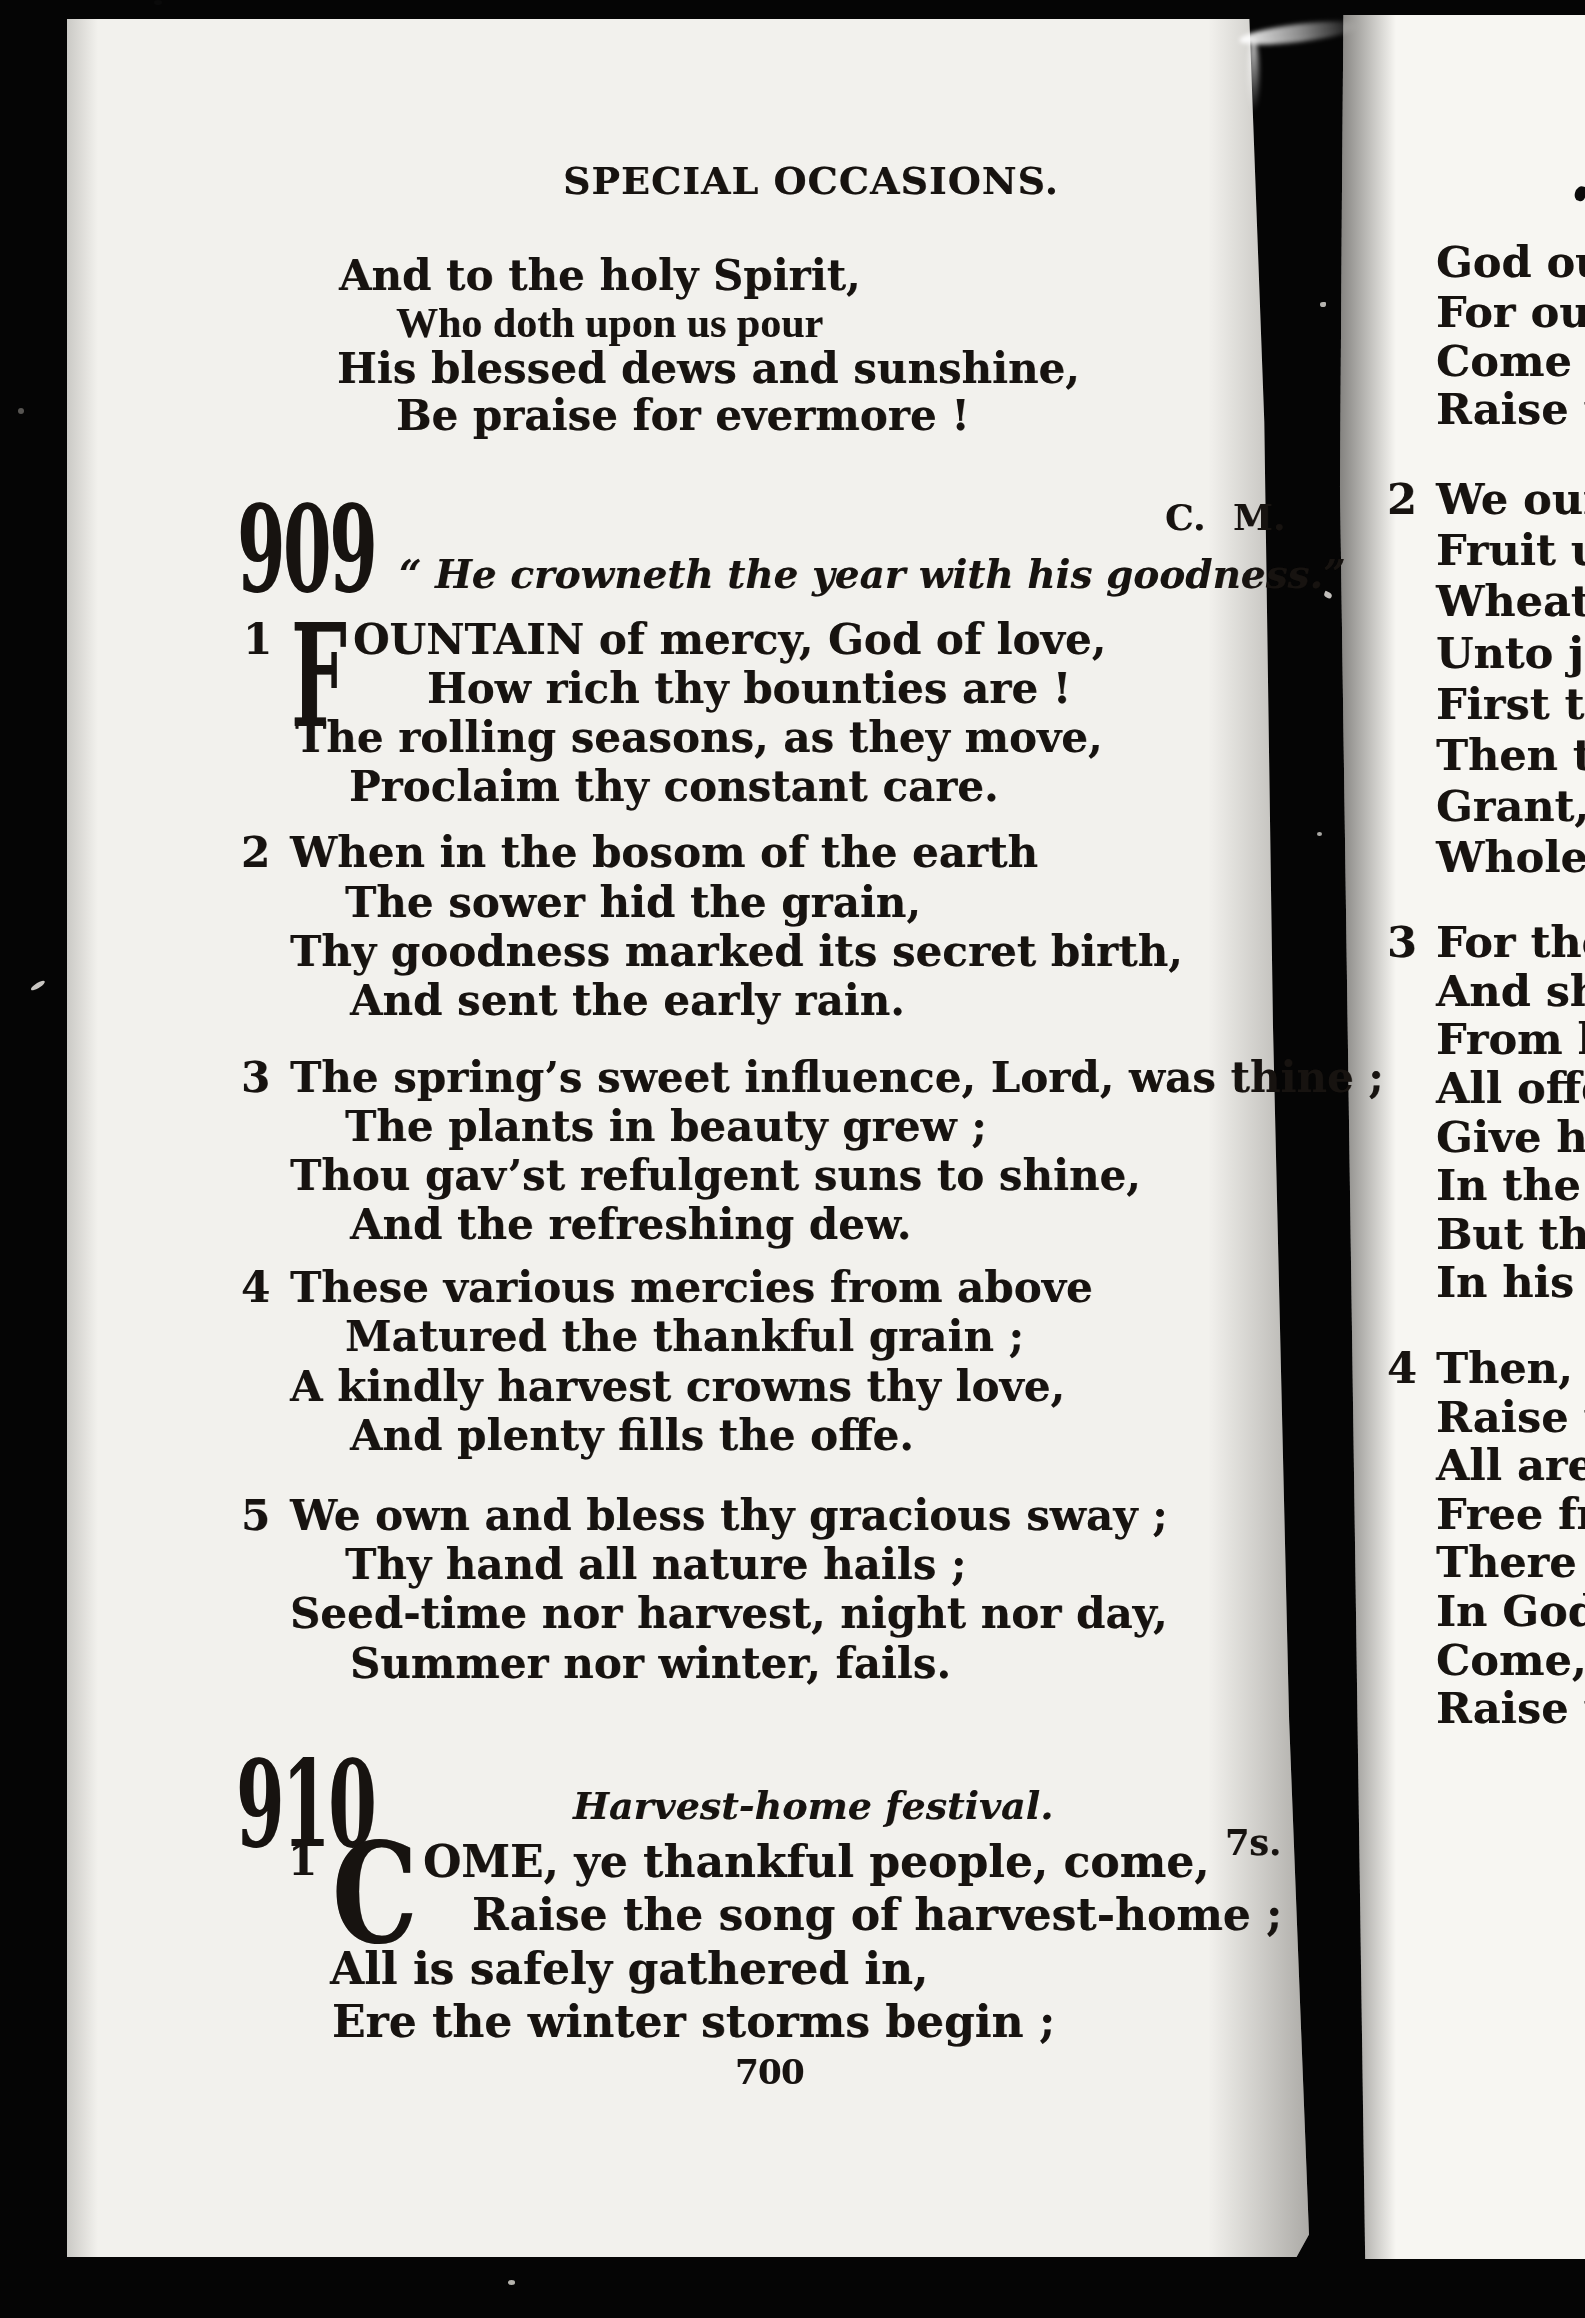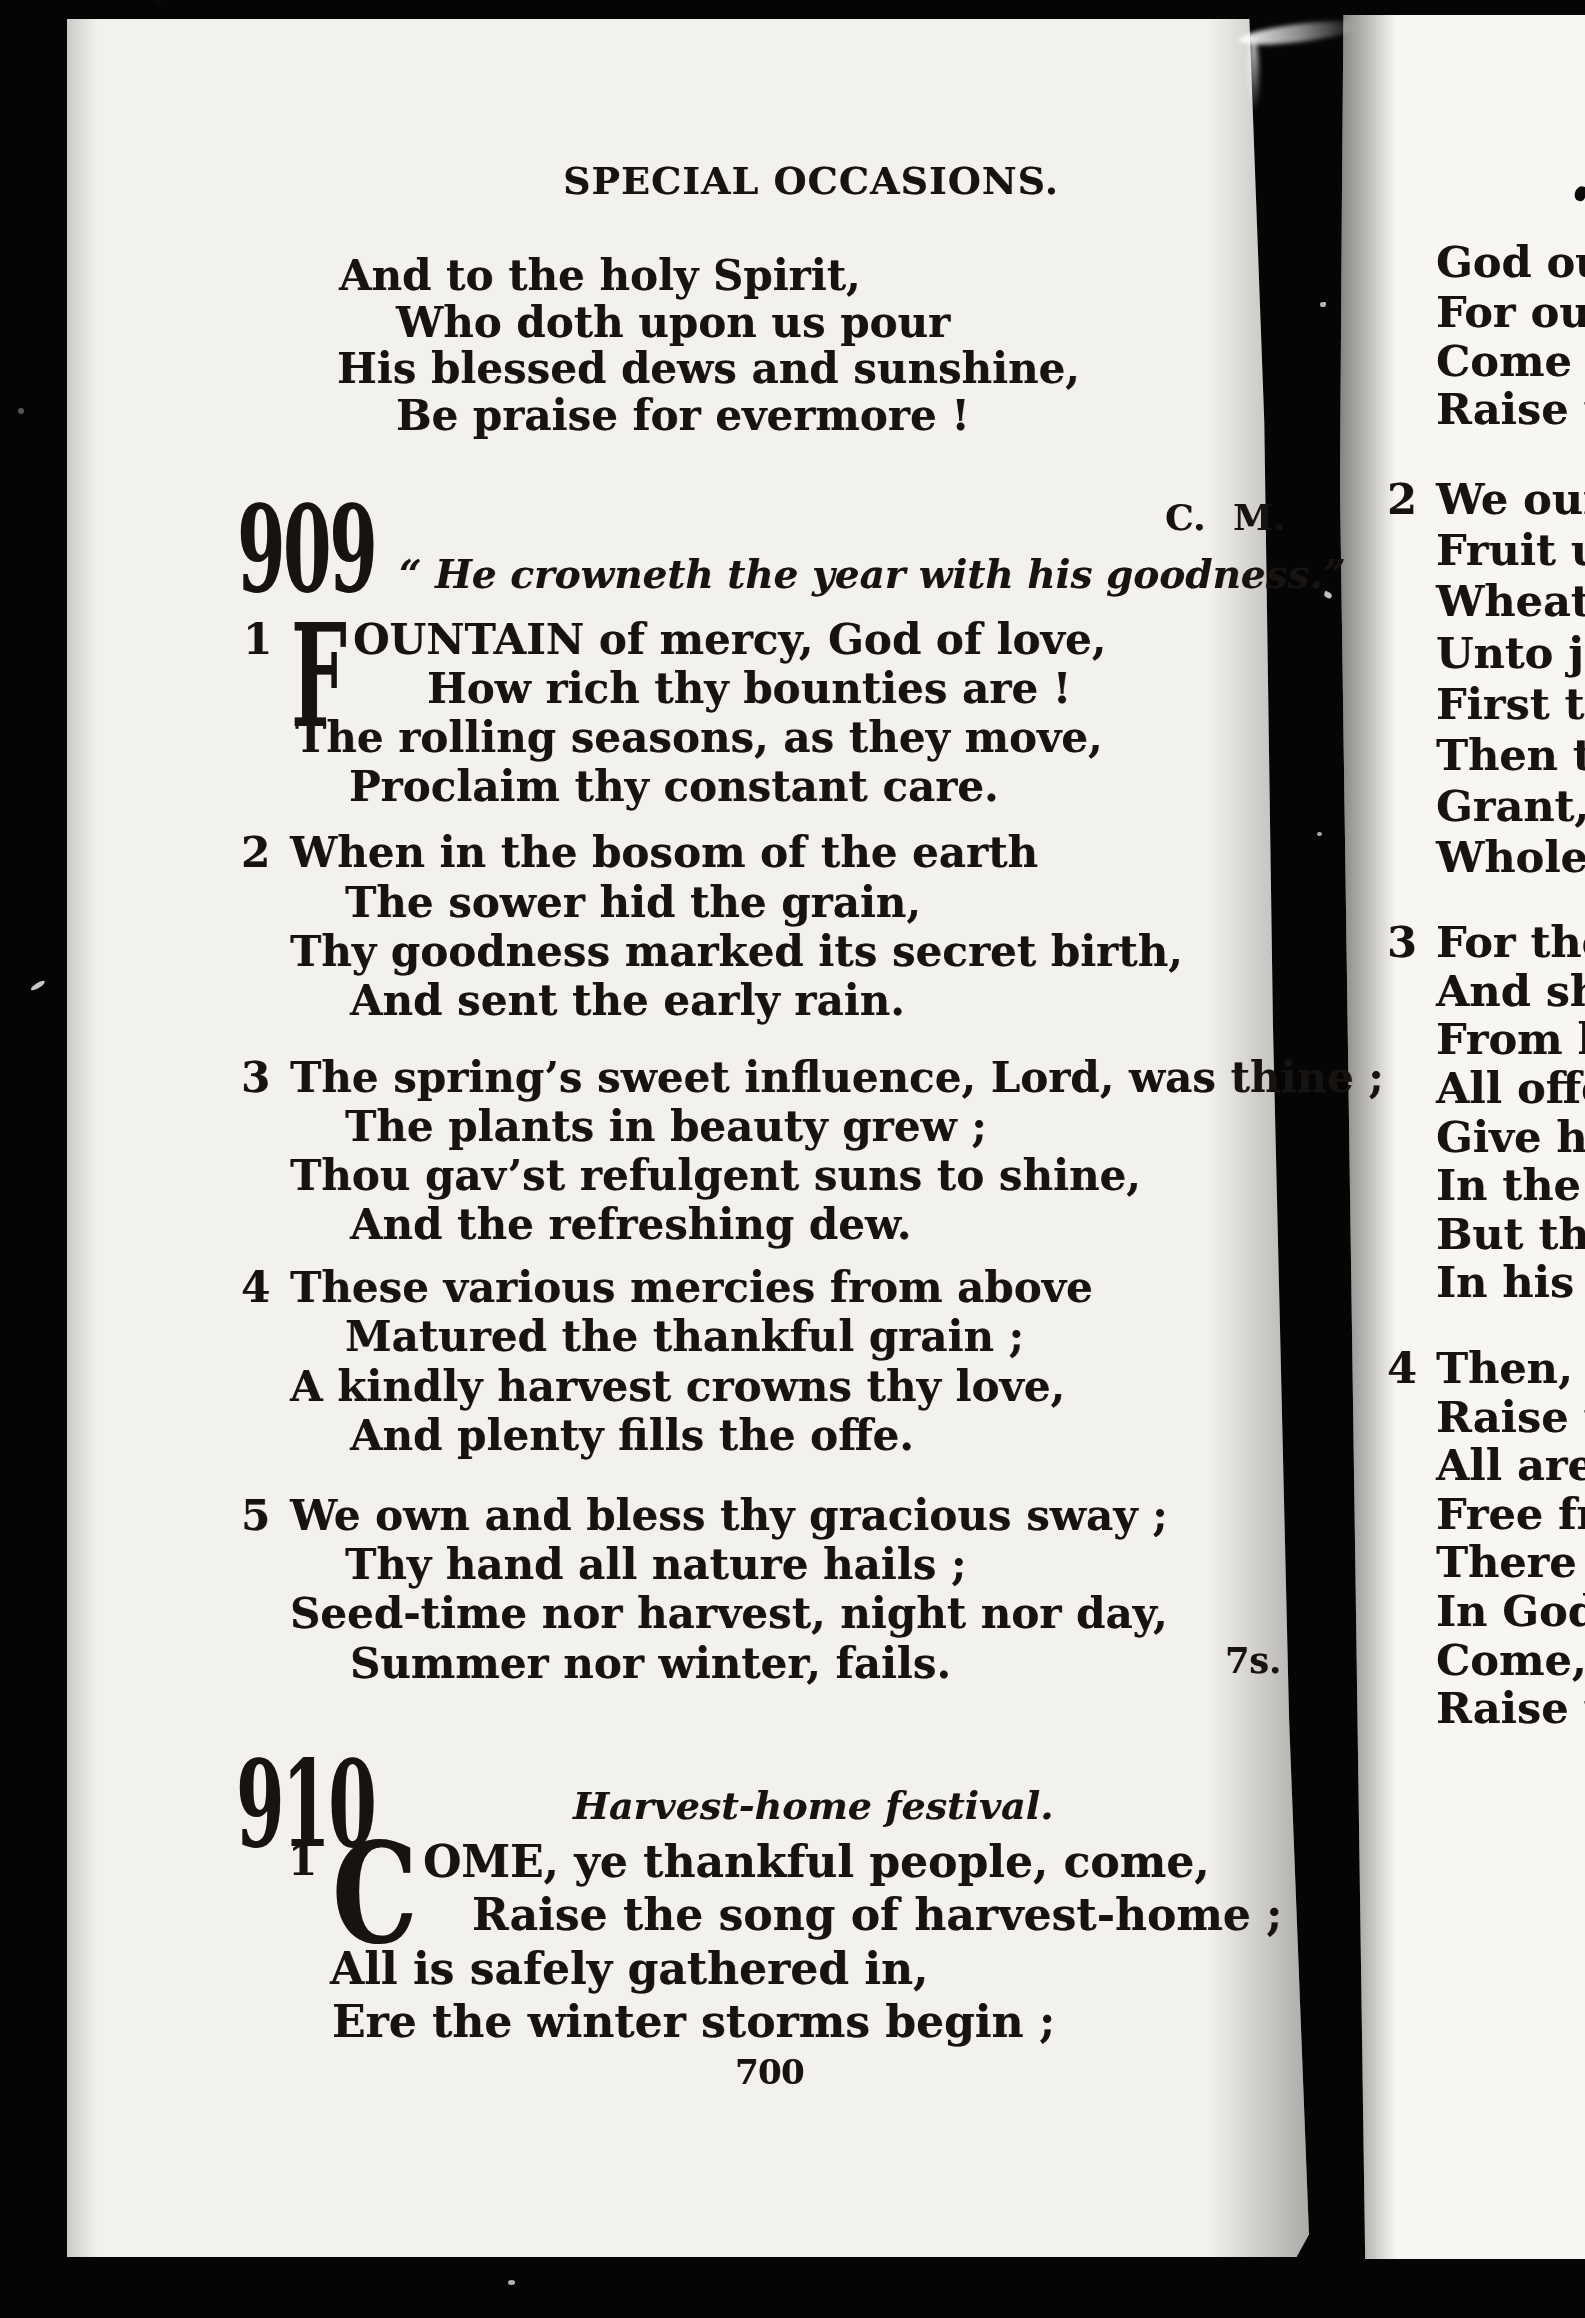--- a/index.html
+++ b/index.html
@@ -50,21 +50,21 @@
   <div class="page right-page">
     <div class="shadow-l"></div>
   </div>
 
   <div class="curl"></div>
   <div class="curl2"></div>
 
   <div class="t hdr" style="left:563px;top:162px;">SPECIAL OCCASIONS.</div>
 
   <div class="t b62" style="left:339px;top:255px;">And to the holy Spirit,</div>
-  <div class="t b62" style="left:396px;top:302px;">Who doth upon us pour</div>
+  <div class="t b62" style="left:396px;top:302px;font-family:Liberation Serif, serif;">Who doth upon us pour</div>
   <div class="t b62" style="left:337px;top:348px;">His blessed dews and sunshine,</div>
   <div class="t b62" style="left:396px;top:395px;">Be praise for evermore !</div>
 
   <div class="t bignum" style="left:237px;top:489px;">909</div>
   <div class="t it" style="left:399px;top:555px;">“ He crowneth the year with his goodness.”</div>
   <div class="t meter" style="left:1165px;top:499px;">C. M.</div>
 
   <div class="t b62" style="left:243px;top:619px;">1</div>
   <div class="t drop" style="left:291px;top:605px;font-size:143px;transform:scaleX(.55);">F</div>
   <div class="t b62" style="left:353px;top:619px;">OUNTAIN of mercy, God of love,</div>
@@ -90,21 +90,21 @@
   <div class="t b62" style="left:290px;top:1366px;">A kindly harvest crowns thy love,</div>
   <div class="t b62" style="left:350px;top:1415px;">And plenty fills the offe.</div>
 
   <div class="t b62" style="left:241px;top:1495px;">5</div>
   <div class="t b62" style="left:290px;top:1495px;">We own and bless thy gracious sway ;</div>
   <div class="t b62" style="left:345px;top:1544px;">Thy hand all nature hails ;</div>
   <div class="t b62" style="left:290px;top:1593px;">Seed-time nor harvest, night nor day,</div>
   <div class="t b62" style="left:350px;top:1643px;">Summer nor winter, fails.</div>
 
   <div class="t bignum" style="left:236px;top:1744px;">910</div>
-  <div class="t meter-sm" style="left:1225px;top:1643px;">7s.</div>
+  <div class="t meter-sm" style="left:1225px;top:1825px;">7s.</div>
   <div class="t it2" style="left:573px;top:1787px;">Harvest-home festival.</div>
 
   <div class="t b62" style="left:288px;top:1840px;">1</div>
   <div class="t drop" style="left:332px;top:1825px;font-size:138px;transform:scaleX(.78);">C</div>
   <div class="t b66" style="left:423px;top:1840px;">OME, ye thankful people, come,</div>
   <div class="t b66" style="left:472px;top:1893px;">Raise the song of harvest-home ;</div>
   <div class="t b66" style="left:330px;top:1947px;">All is safely gathered in,</div>
   <div class="t b66" style="left:332px;top:2000px;">Ere the winter storms begin ;</div>
 
   <div class="t pgnum" style="left:735px;top:2055px;">700</div>

